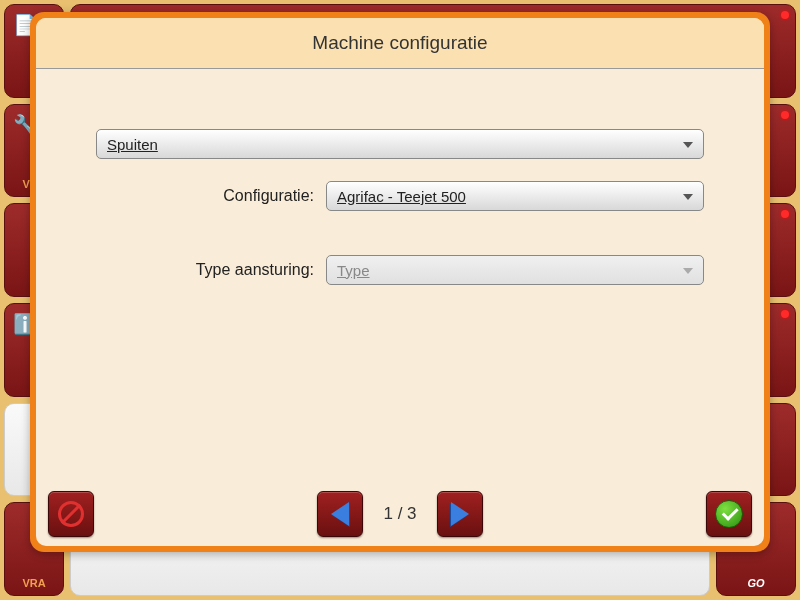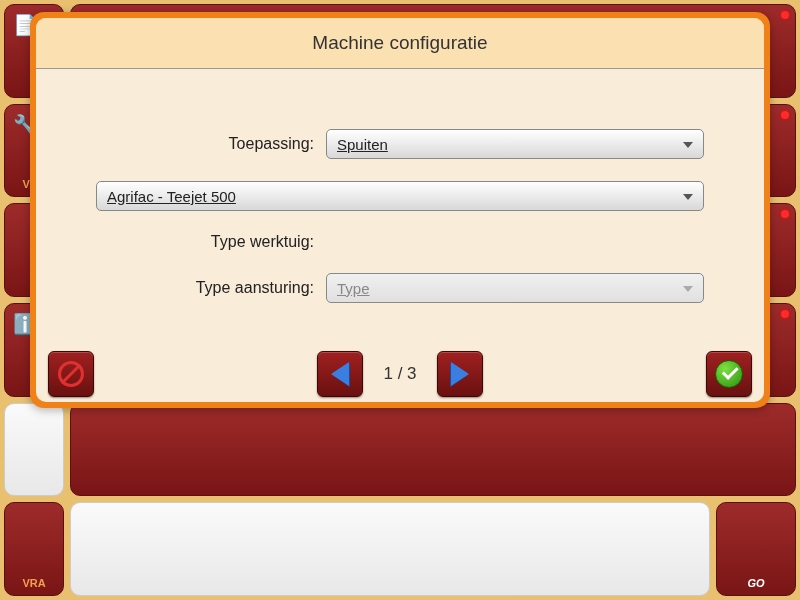--- a/index.html
+++ b/index.html
@@ -39,21 +39,21 @@
     .modal-backdrop {
       position: absolute;
       inset: 0;
       display: flex;
       align-items: flex-start;
       justify-content: center;
       padding-top: 12px;
     }
     .modal {
       width: 740px;
-      height: 396px;
+      height: 540px;
       background: #f08018;
       border-radius: 14px;
       padding: 6px;
       display: flex;
       flex-direction: column;
       box-shadow: 0 2px 10px rgba(0,0,0,.3);
     }
     .modal-inner {
       flex: 1;
       background: #f9ecd8;
@@ -252,34 +252,33 @@
 
 <div class="modal-backdrop">
   <div class="modal">
     <div class="modal-inner">
       <div class="modal-header">
         <div class="modal-title">Machine configuratie</div>
       </div>
       <div class="modal-body">
 
         <div class="form-row">
-          <div class="form-label">Toepassing:</div>
           <div class="form-select">
             <span>Spuiten</span>
           </div>
         </div>
 
         <div class="form-row">
+          <div class="form-label">Configuratie:</div>
           <div class="form-select">
             <span>Agrifac - Teejet 500</span>
           </div>
         </div>
 
         <div class="form-row">
-          <div class="form-label">Type werktuig:</div>
         </div>
 
         <div class="form-row">
           <div class="form-label">Type aansturing:</div>
           <div class="form-select disabled">
             <span>Type</span>
           </div>
         </div>
 
       </div>

